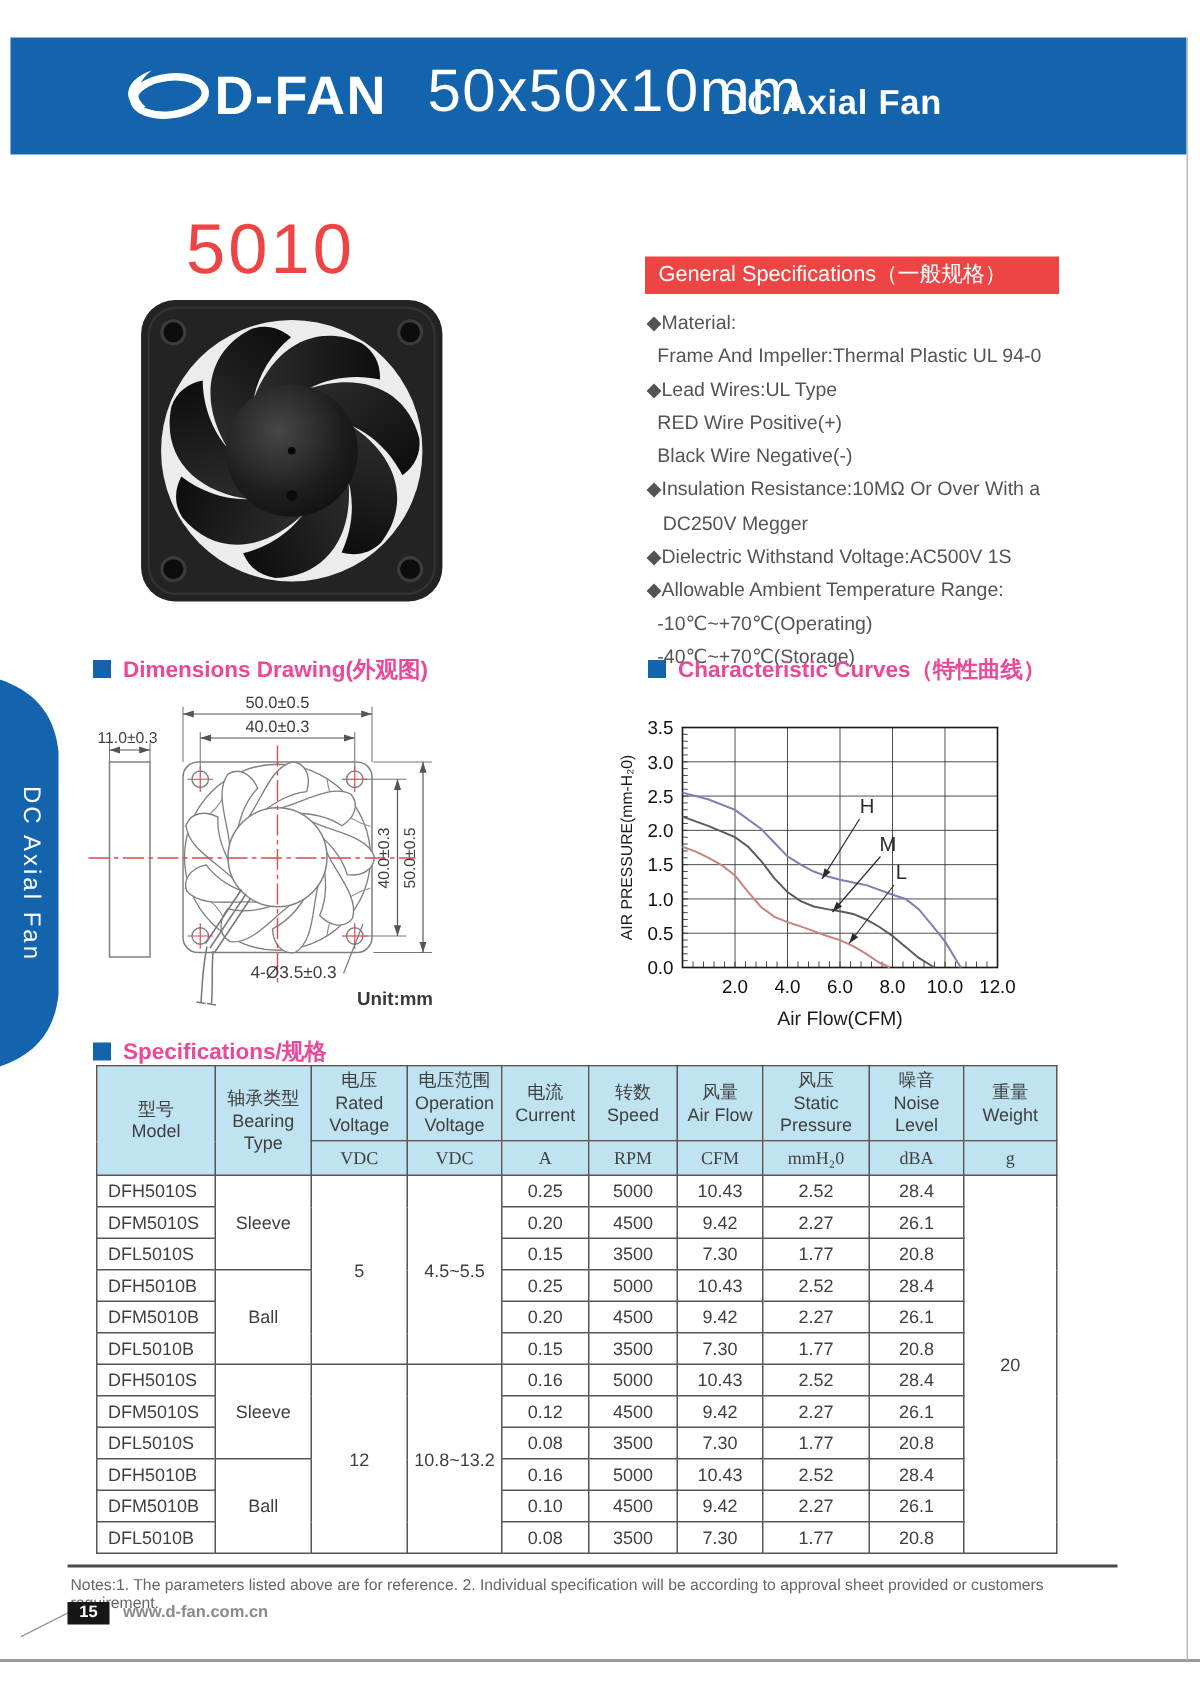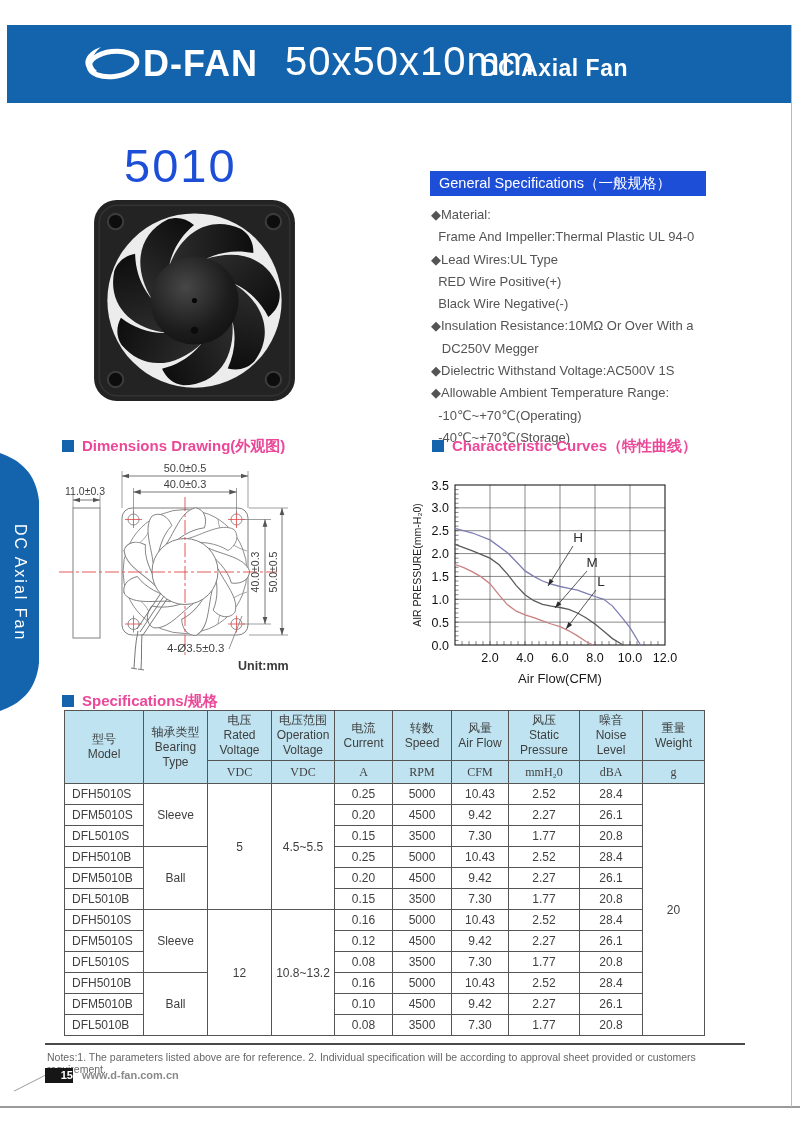--- a/index.html
+++ b/index.html
@@ -9,24 +9,24 @@
   .band{position:absolute;left:7px;top:25px;width:784px;height:78px;background:#1464ad;}
   .logo-wrap{position:absolute;left:72px;top:16px;display:flex;align-items:center;}
   .logo-text{color:#fff;font-size:36px;font-weight:bold;letter-spacing:1px;margin-left:2px;}
   .band-title{position:absolute;left:278px;top:14px;color:#fff;font-size:40px;font-weight:400;letter-spacing:1px;}
   .band-sub{position:absolute;left:474px;top:30px;color:#fff;font-size:23px;font-weight:bold;letter-spacing:.5px;}
   
   .side-tab{position:absolute;left:0;top:453px;width:42px;height:259px;}
   .side-tab-label{position:absolute;left:4px;top:0;width:32px;height:100%;display:flex;align-items:center;justify-content:center;
       writing-mode:vertical-rl;color:#fff;font-size:16px;letter-spacing:2px;}
   
-  .model-series{position:absolute;left:124px;top:138px;font-size:47px;color:#1d4ed8;letter-spacing:2px;}
+  .model-series{position:absolute;left:124px;top:138px;font-size:47px;color:#ef4444;letter-spacing:2px;}
   .fan-photo{position:absolute;left:92px;top:198px;}
   
-  .gs-bar{position:absolute;left:430px;top:171px;width:276px;height:25px;background:#1d4ed8;color:#fff;
+  .gs-bar{position:absolute;left:430px;top:171px;width:276px;height:25px;background:#ef4444;color:#fff;
       font-size:14.5px;line-height:25px;padding-left:9px;box-sizing:border-box;}
   .gs-list{position:absolute;left:431px;top:204px;width:320px;font-size:13px;line-height:22.3px;color:#545454;white-space:pre;}
   
   .sec-title{position:absolute;font-size:15px;font-weight:600;color:#ec4899;}
   .sec-sq{display:inline-block;width:12px;height:12px;background:#1464ad;margin-right:8px;vertical-align:-1px;}
   
   .dims-svg{position:absolute;left:55px;top:455px;}
   .chart-wrap{position:absolute;left:408px;top:452px;}
   
   .spec-table-wrap{position:absolute;left:64px;top:710px;}
@@ -35,21 +35,21 @@
   table.spec thead th{background:#bfe3f0;font-weight:normal;}
   table.spec .name-row th{height:49px;}
   table.spec .unit-row th{height:22px;font-family:Liberation Serif, serif;}
   table.spec tbody tr{height:21px;}
   table.spec td.model{text-align:left;padding-left:7px;}
   th .cn,th .en{line-height:15px;}
   
   .foot-line{position:absolute;left:45px;top:1043px;width:700px;height:2px;background:#4a4a4a;}
   .notes{position:absolute;left:47px;top:1051px;width:710px;font-size:10.5px;color:#666;}
   .pageno{position:absolute;left:45px;top:1068px;width:28px;height:15px;background:#161616;color:#fff;
-      font-size:11px;font-weight:bold;text-align:right;line-height:15px;}
+      font-size:11px;font-weight:bold;text-align:center;line-height:15px;}
   .site{position:absolute;left:82px;top:1069px;font-size:11px;color:#8a8a8a;font-weight:bold;}
   .diag-line{position:absolute;left:12px;top:1082px;width:38px;height:1px;background:#9a9a9a;transform:rotate(-27deg);}
   .bottom-line{position:absolute;left:0;top:1106px;width:800px;height:2px;background:#9a9a9a;}
   .right-border{position:absolute;left:791px;top:25px;width:1px;height:1082px;background:#b9b9b9;}
 </style>
 </head>
 <body>
 
 <div class="page">
 

